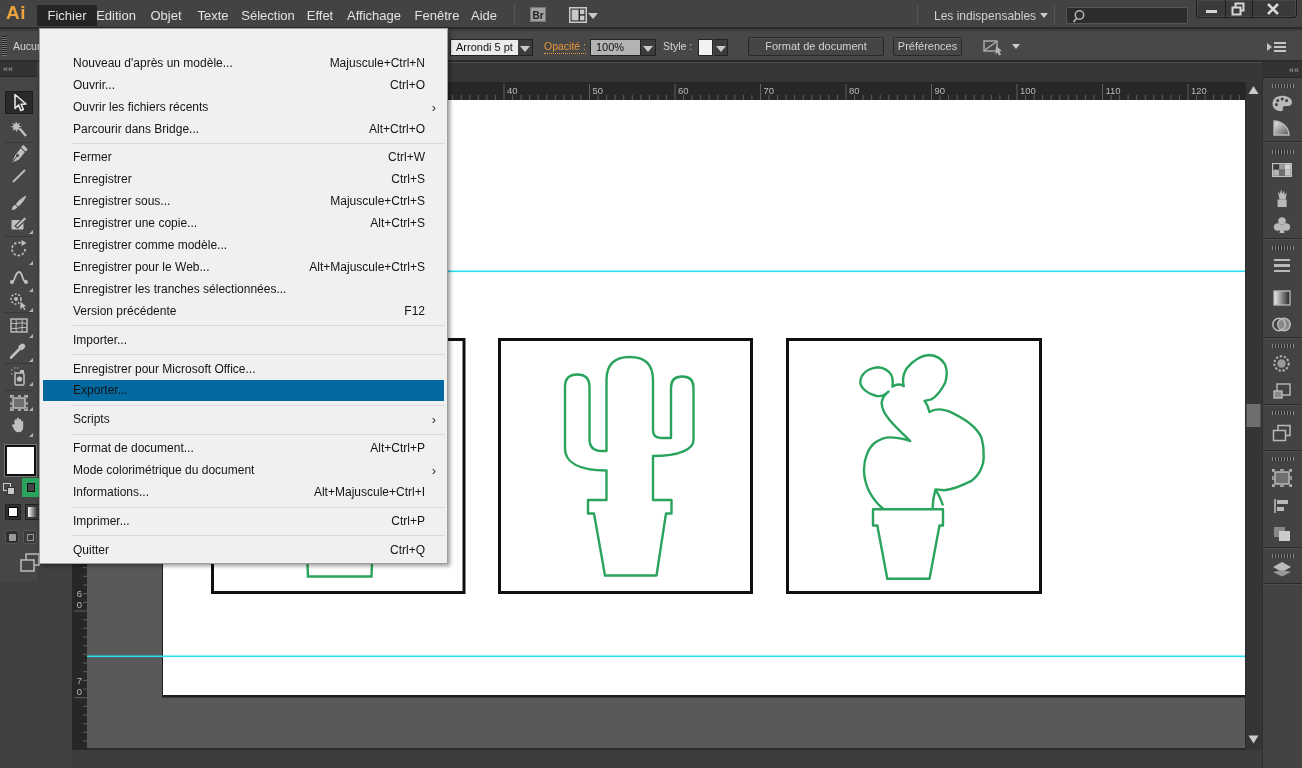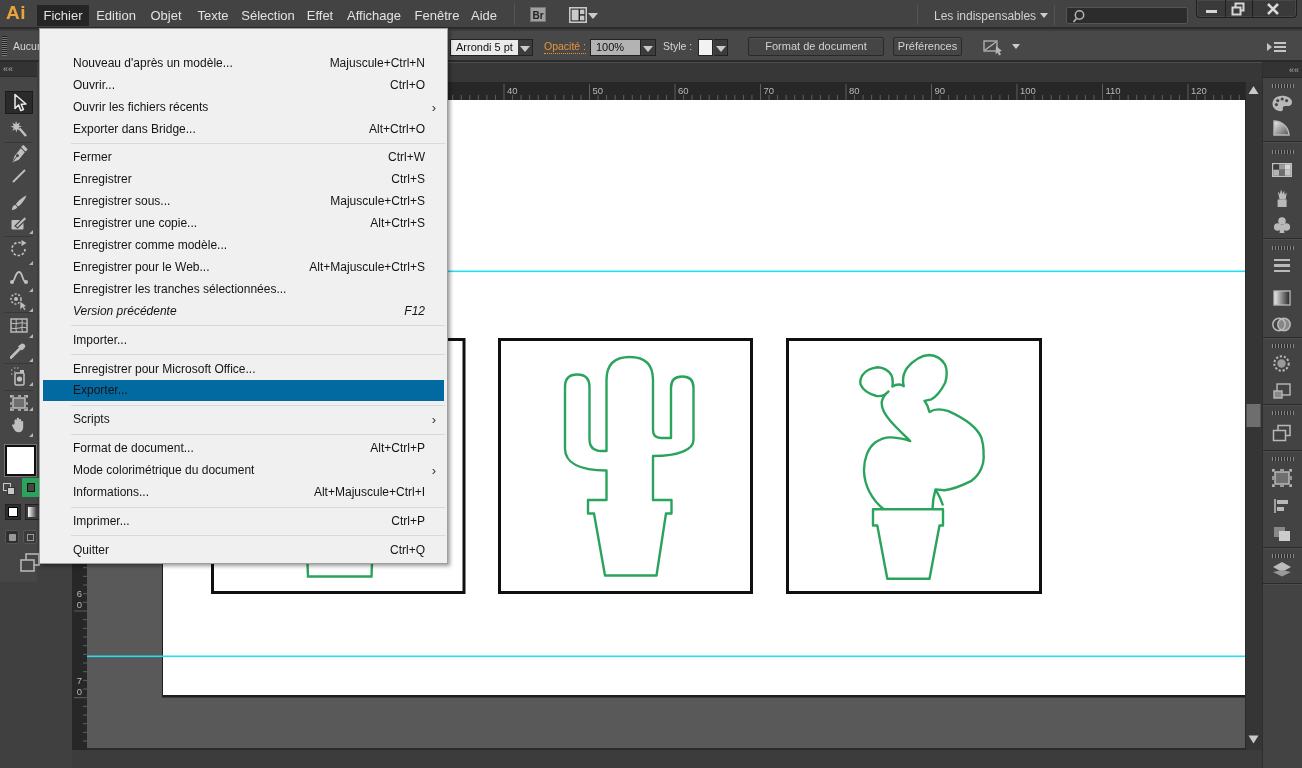--- a/index.html
+++ b/index.html
@@ -21,21 +21,21 @@
 .mi{position:absolute;left:3px;width:401px;height:21.9px;font-size:12px;color:#141414}
 .mi .lab{position:absolute;left:30px;top:50%;transform:translateY(-50%)}
 .mi .sc{position:absolute;right:19px;top:50%;transform:translateY(-50%)}
 .mi .sub{position:absolute;right:8px;top:50%;transform:translateY(-50%);font-size:13px;color:#333}
 .msep{position:absolute;left:31px;width:374px;height:1px;background:#d9d9d9}
 </style></head>
 <body>
 
 <div id="titlebar">
   <div class="abs" style="left:6px;top:2px;font-size:19px;font-weight:bold;color:#eda33c;letter-spacing:.5px">Ai</div>
-  <div class="mitem" style="left:37px;width:52px;background:#252525;top:5px;height:21px;line-height:21px">Fichier</div>
+  <div class="mitem" style="left:37px;width:60px;background:#252525;top:5px;height:21px;line-height:21px">Fichier</div>
   <div class="mitem" style="left:96px;width:40px">Edition</div>
   <div class="mitem" style="left:146px;width:40px">Objet</div>
   <div class="mitem" style="left:192px;width:42px">Texte</div>
   <div class="mitem" style="left:240px;width:56px">Sélection</div>
   <div class="mitem" style="left:303px;width:34px">Effet</div>
   <div class="mitem" style="left:344px;width:60px">Affichage</div>
   <div class="mitem" style="left:411px;width:52px">Fenêtre</div>
   <div class="mitem" style="left:468px;width:32px">Aide</div>
   <div class="abs" style="left:514px;top:3px;width:1px;height:22px;background:#565656"></div>
   <div class="abs" style="left:530px;top:7px;width:16px;height:15px;background:#a0a0a0;border:1px solid #777;color:#222;font-size:10px;font-weight:bold;text-align:center;line-height:15px">Br</div>
@@ -603,21 +603,21 @@
     </div>
 <div class="mi" style="top:22.9px;">
       <span class="lab">Nouveau d'après un modèle...</span>
       <span class="sc">Majuscule+Ctrl+N</span>
     </div>
 <div class="mi" style="top:66.7px;">
       <span class="lab">Ouvrir les fichiers récents</span>
       <span class="sub">›</span>
     </div>
 <div class="mi" style="top:88.6px;">
-      <span class="lab">Exporter dans Bridge...</span>
+      <span class="lab">Parcourir dans Bridge...</span>
       <span class="sc">Alt+Ctrl+O</span>
     </div>
 <div class="msep" style="top:114.0px"></div>
 <div class="mi" style="top:117.5px;">
       <span class="lab">Fermer</span>
       <span class="sc">Ctrl+W</span>
     </div>
 <div class="mi" style="top:139.4px;">
       <span class="lab">Enregistrer</span>
       <span class="sc">Ctrl+S</span>
@@ -633,21 +633,21 @@
 <div class="mi" style="top:205.1px;">
       <span class="lab">Enregistrer comme modèle...</span>
     </div>
 <div class="mi" style="top:227.0px;">
       <span class="lab">Enregistrer pour le Web...</span>
       <span class="sc">Alt+Majuscule+Ctrl+S</span>
     </div>
 <div class="mi" style="top:248.9px;">
       <span class="lab">Enregistrer les tranches sélectionnées...</span>
     </div>
-<div class="mi" style="top:270.8px;font-style:italic;">
+<div class="mi" style="top:270.8px;">
       <span class="lab">Version précédente</span>
       <span class="sc">F12</span>
     </div>
 <div class="msep" style="top:296.2px"></div>
 <div class="mi" style="top:299.7px;">
       <span class="lab">Importer...</span>
     </div>
 <div class="msep" style="top:325.1px"></div>
 <div class="mi" style="top:328.6px;">
       <span class="lab">Enregistrer pour Microsoft Office...</span>

